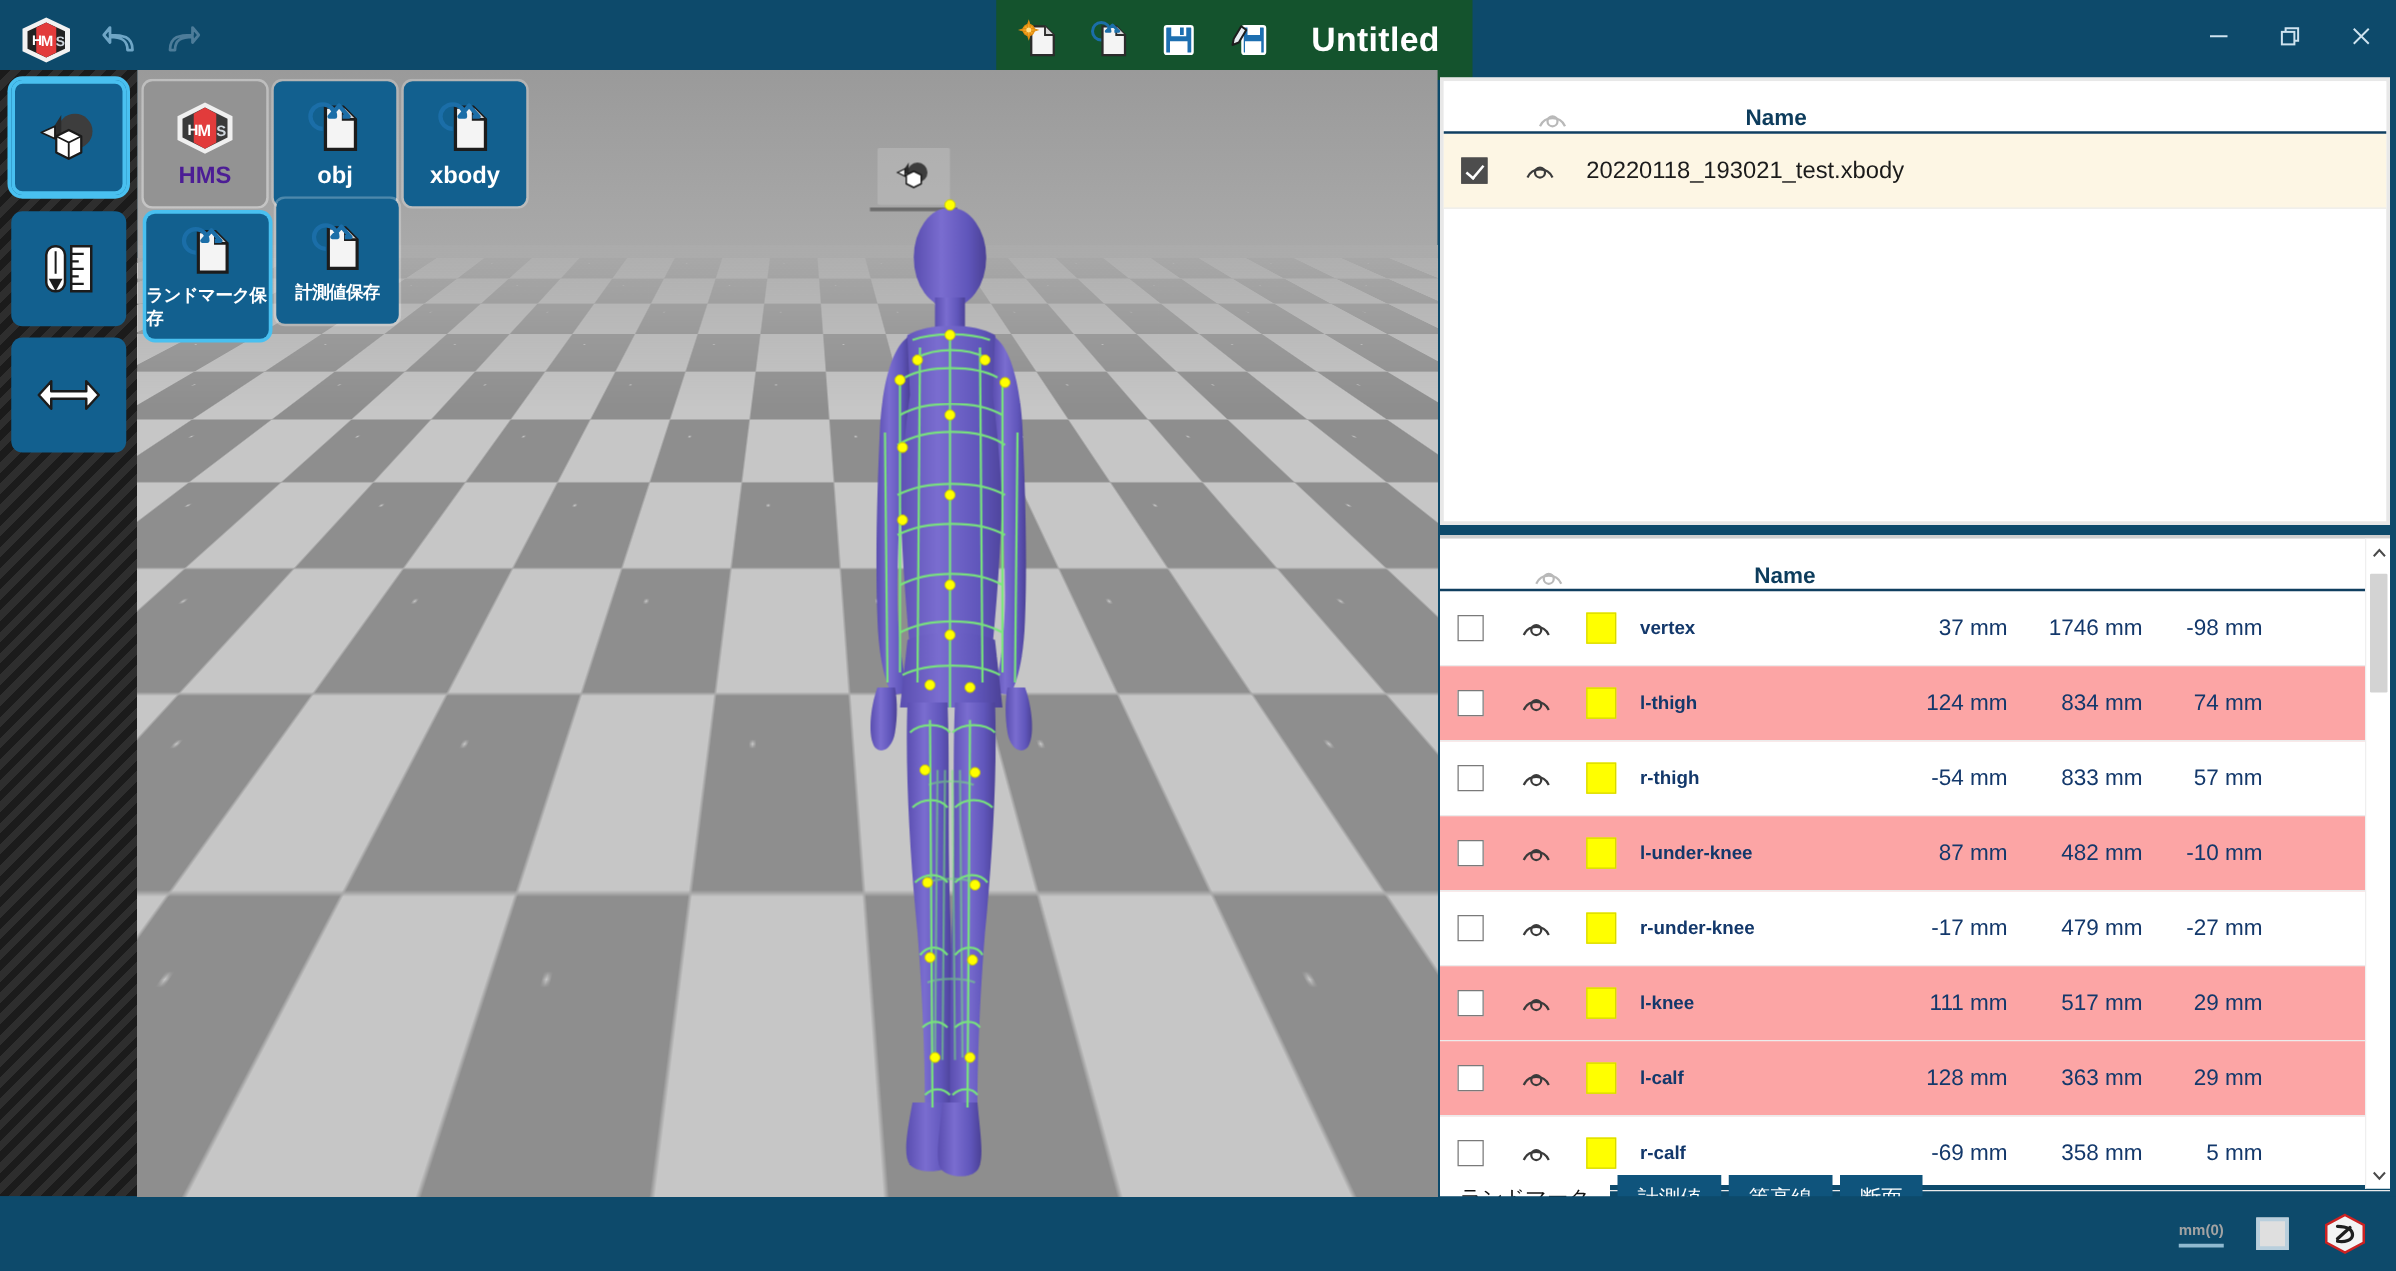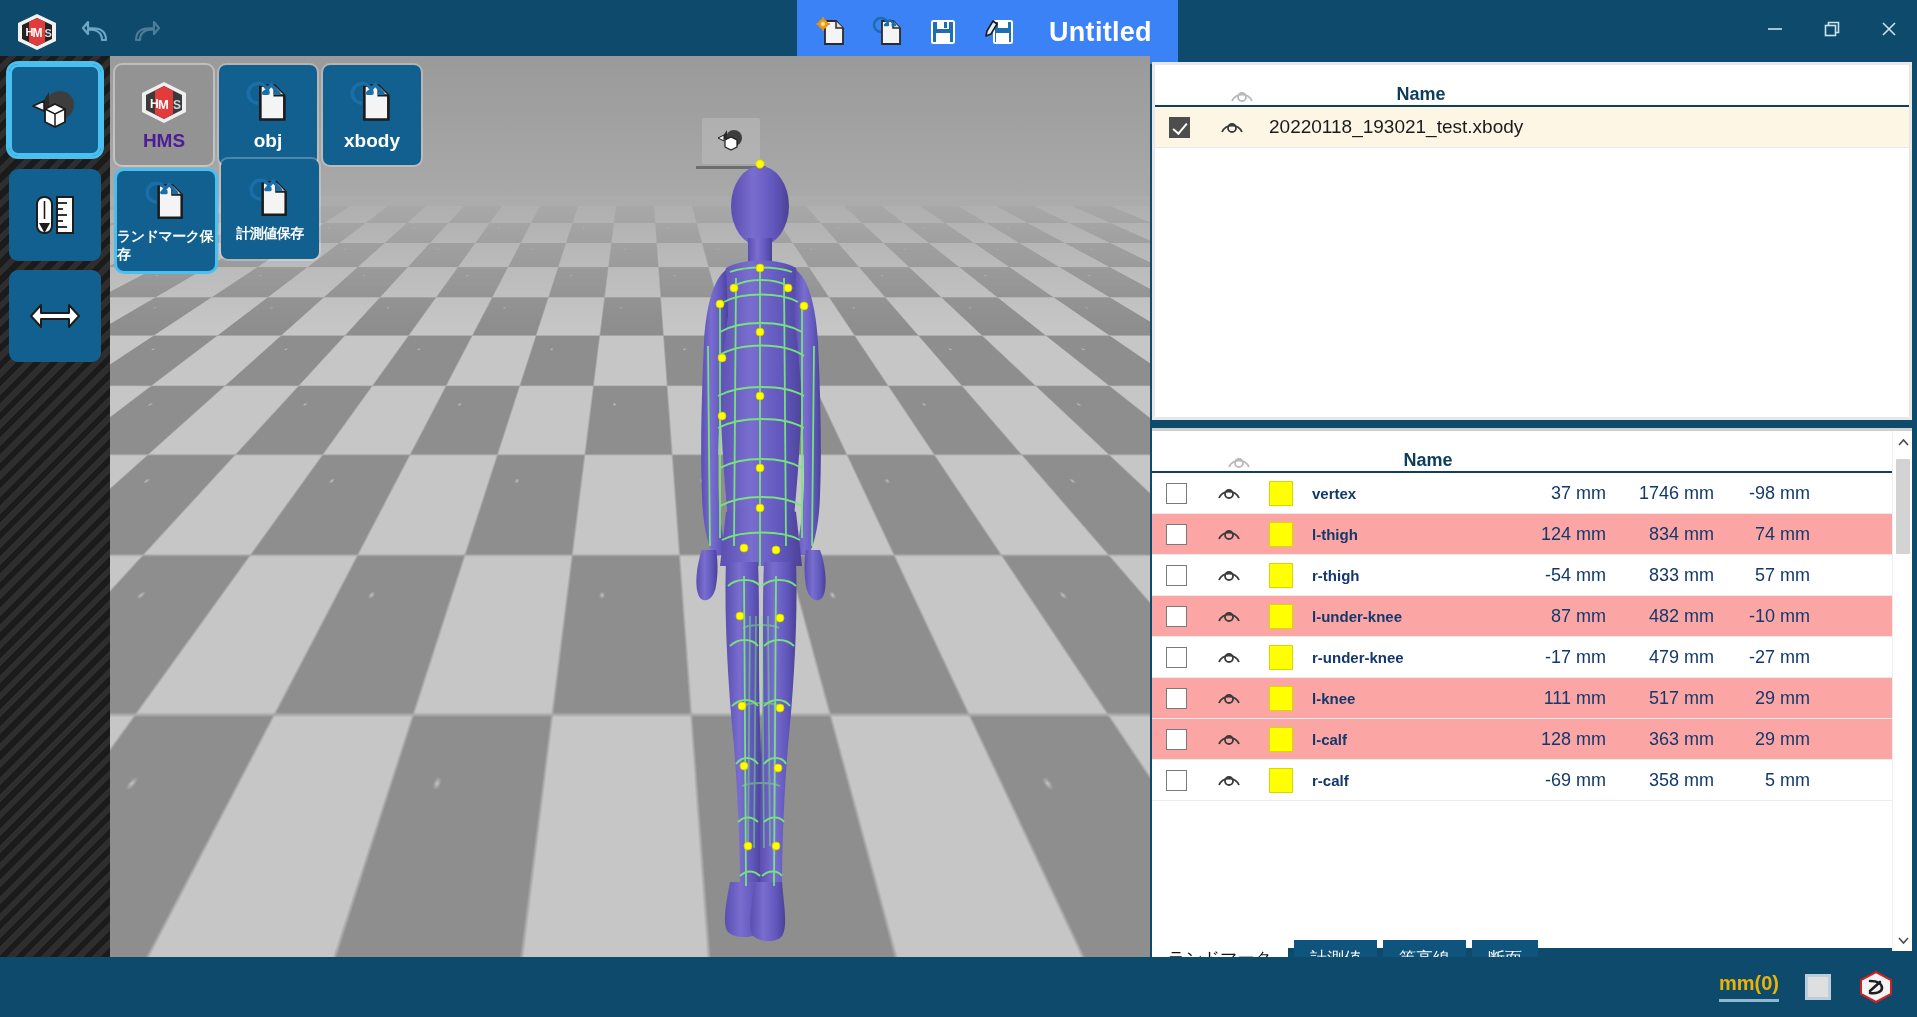--- a/index.html
+++ b/index.html
@@ -23,21 +23,21 @@
   .tb-undo, .tb-redo {
     position:absolute; top:12px; width:40px; height:40px;
     display:flex; align-items:center; justify-content:center;
     cursor:pointer;
   }
   .tb-undo { left:75px; }
   .tb-redo { left:127px; }
 
   .tb-center {
     position:absolute; left:797px; top:0; height:64px;
-    background:#3b82f6;
+    background:#14532d;
     display:flex; align-items:center; padding:0 26px 0 14px; gap:16px;
   }
   .tb-icn { width:40px; height:40px; display:flex; align-items:center; justify-content:center; cursor:pointer; }
   .tb-title {
     color:#ffffff; font-size:27px; font-weight:bold; letter-spacing:.3px;
     margin-left:14px; white-space:nowrap;
   }
 
   .wbtns { position:absolute; right:0; top:0; height:58px; display:flex; }
   .wbtn {
@@ -135,21 +135,21 @@
   .thead {
     position:relative; height:42px; background:#ffffff;
     border-bottom:2px solid #103f60;
     display:flex; align-items:flex-end;
   }
   .thead .hc { color:#0d3c5c; font-size:18px; font-weight:bold; text-align:center; }
   .th-eye { width:78px; display:flex; justify-content:center; }
   .th-chk { width:48px; }
 
   .trow {
-    display:flex; align-items:center; height:41px;
+    display:flex; align-items:center; height:60px;
     border-bottom:1px solid #ebebeb; cursor:pointer;
   }
   .trow.alt { background:#fca5a5; }
   .trow.sel { background:#fdf6e4; }
 
   .cell-chk { width:48px; display:flex; justify-content:center; }
   .cell-eye { width:58px; display:flex; justify-content:center; }
   .cell-sw  { width:46px; display:flex; justify-content:center; }
   .cell-name{ flex:0 0 200px; color:#13386b; font-size:15px; font-weight:bold; padding-left:8px; }
   .cell-num { width:108px; text-align:right; color:#13386b; font-size:18px; padding-right:6px; }
@@ -180,21 +180,21 @@
     height:36px; padding:0 16px; display:flex; align-items:center; justify-content:center;
     background:#0f547c; color:#ffffff; font-size:17px; cursor:pointer; white-space:nowrap;
   }
   .tab.active { background:#ffffff; color:#111111; font-weight:normal; }
 
   
   .statusbar {
     position:absolute; left:0; bottom:0; width:1917px; height:60px; background:#0d4a6b;
     display:flex; align-items:center; justify-content:flex-end; gap:26px; padding-right:22px;
   }
-  .unit { color:#eab308; font-size:20px; font-weight:bold; border-bottom:3px solid #8fb9d0; padding-bottom:4px; cursor:pointer;}
+  .unit { color:#a3a3a3; font-size:12px; font-weight:bold; border-bottom:3px solid #8fb9d0; padding-bottom:4px; cursor:pointer;}
   .sq { width:26px; height:26px; border:3px solid #b9cfdd; background:#dfdfdf; cursor:pointer;}
   .hexlogo { width:38px; height:38px; display:flex; align-items:center; justify-content:center;}
 </style>
 </head>
 <body>
 
 <div class="app">
 
   <div class="titlebar">
 

